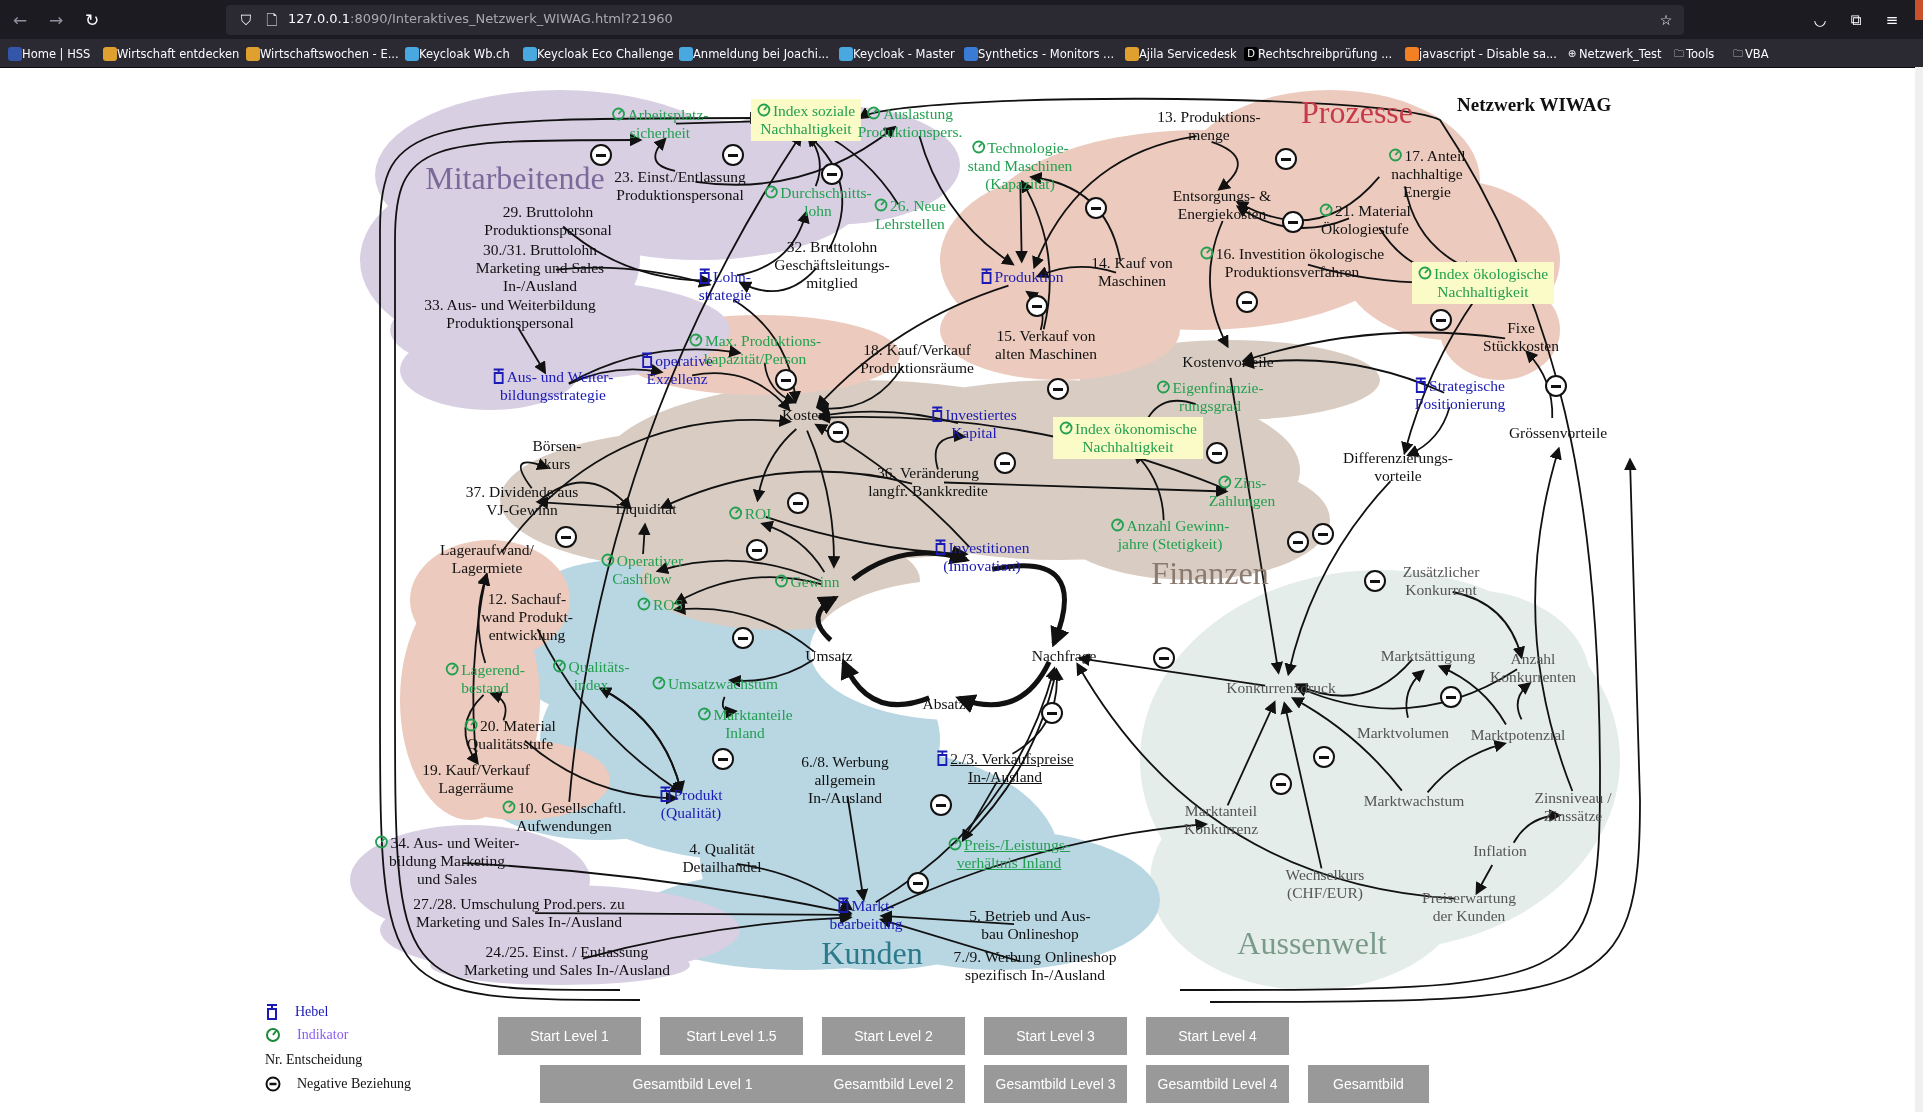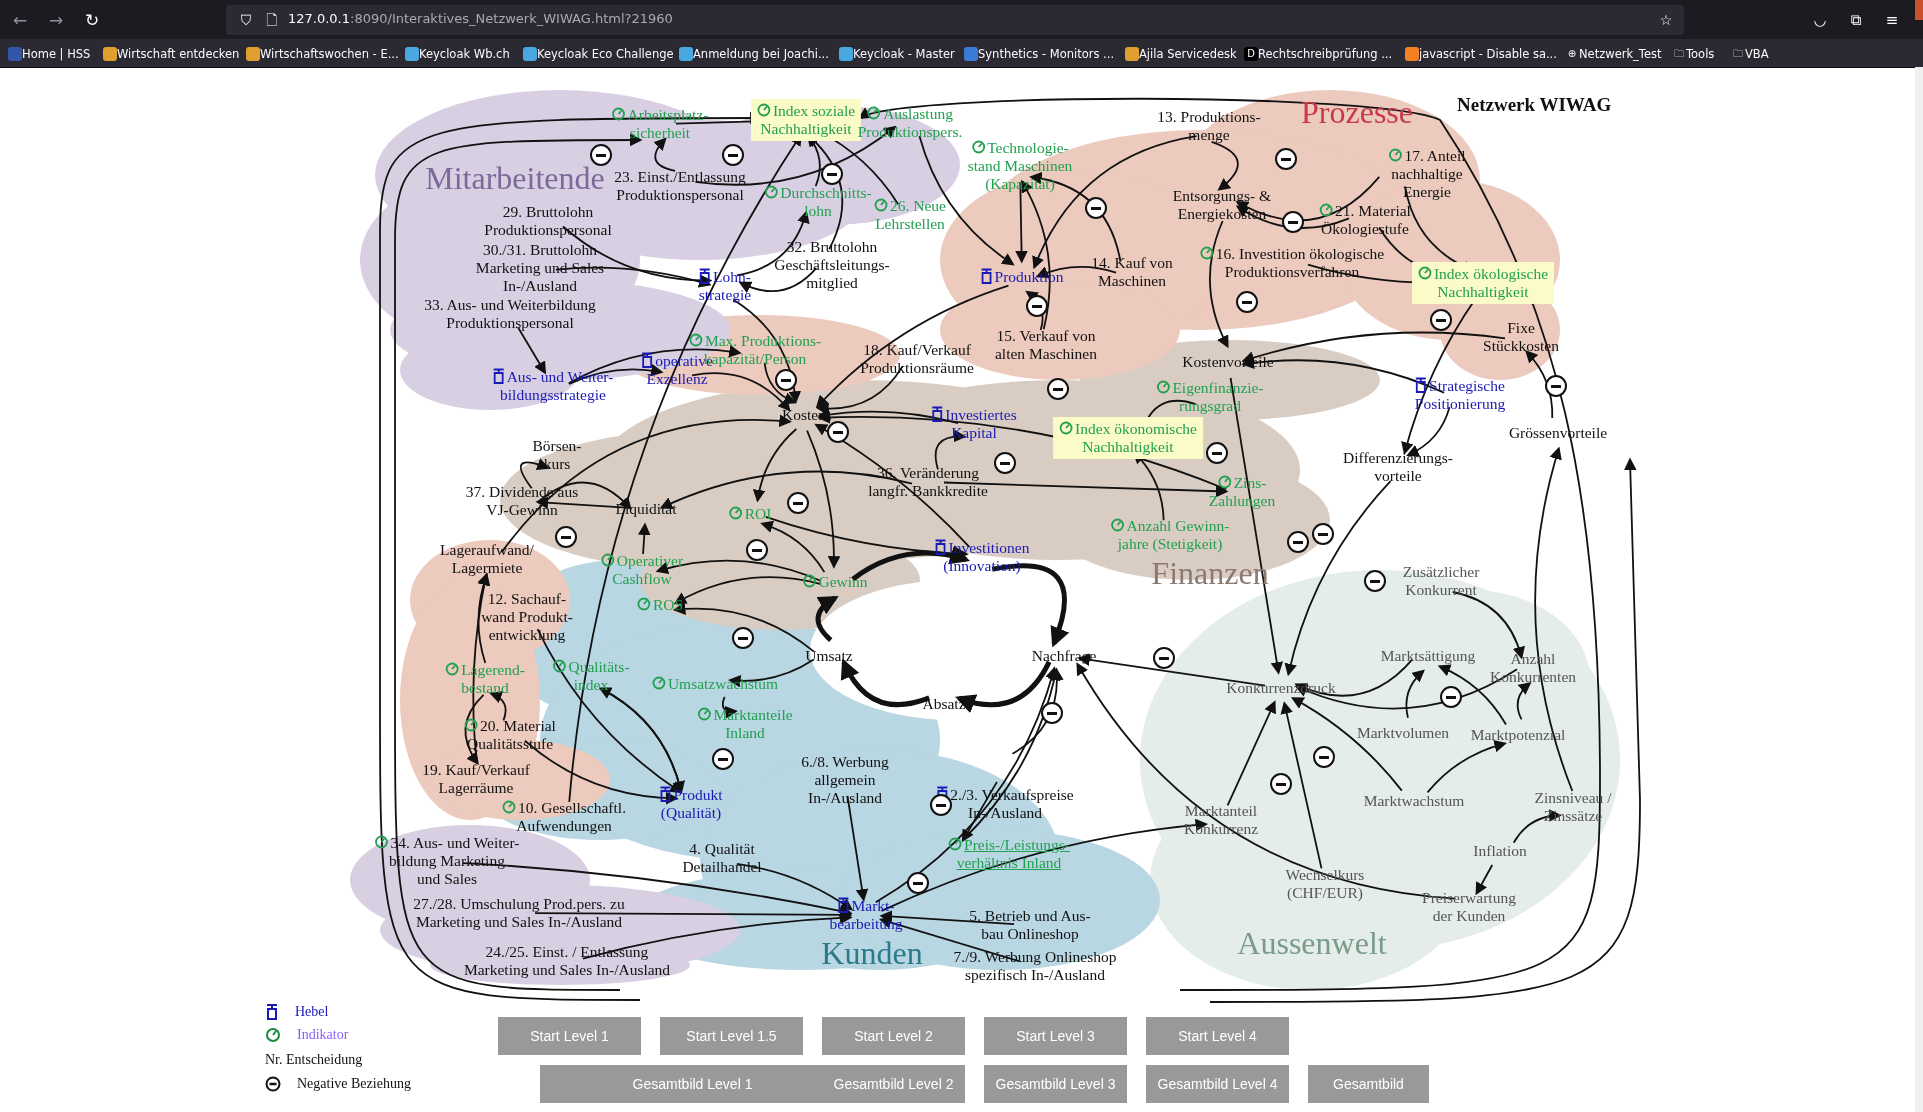--- a/index.html
+++ b/index.html
@@ -508,21 +508,21 @@
           </svg></span><span>Investitionen</span></div>
       <div><span>(Innovation)</span></div>
     </div>
     <div class="node indikator" style="left: 642px; top: 570px;">
       <div><span class="sym"><svg width="14" height="14" style="vertical-align:-1px">
             <circle cx="7" cy="7" r="5.5" stroke="#22a050" stroke-width="1.8" fill="none"></circle>
             <path d="M7 7 L10 3.5" stroke="#22a050" stroke-width="1.8"></path>
           </svg></span><span>Operativer</span></div>
       <div><span>Cashflow</span></div>
     </div>
-    <div class="node indikator" style="left: 835px; top: 582px;">
+    <div class="node indikator" style="left: 807px; top: 582px;">
       <div><span class="sym"><svg width="14" height="14" style="vertical-align:-1px">
             <circle cx="7" cy="7" r="5.5" stroke="#22a050" stroke-width="1.8" fill="none"></circle>
             <path d="M7 7 L10 3.5" stroke="#22a050" stroke-width="1.8"></path>
           </svg></span><span>Gewinn</span></div>
     </div>
     <div class="node indikator" style="left: 660px; top: 605px;">
       <div><span class="sym"><svg width="14" height="14" style="vertical-align:-1px">
             <circle cx="7" cy="7" r="5.5" stroke="#22a050" stroke-width="1.8" fill="none"></circle>
             <path d="M7 7 L10 3.5" stroke="#22a050" stroke-width="1.8"></path>
           </svg></span><span>ROS</span></div>
@@ -581,21 +581,21 @@
     </div>
     <div class="node plain" style="left: 476px; top: 779px;">
       <div><span>19. Kauf/Verkauf</span></div>
       <div><span>Lagerräume</span></div>
     </div>
     <div class="node plain" style="left: 845px; top: 780px;">
       <div><span>6./8. Werbung</span></div>
       <div><span>allgemein</span></div>
       <div><span>In-/Ausland</span></div>
     </div>
-    <div class="node plain" style="left: 1005px; top: 804px;">
+    <div class="node plain" style="left: 1005px; top: 768px; text-decoration: underline;">
       <div><span class="sym"><svg width="12" height="16" style="vertical-align:-2px">
             <path d="M1 1.5 H11 M6 1.5 V5 M2 5 H10 V15 H2 Z" stroke="#1a1ab5" stroke-width="1.8" fill="none"></path>
           </svg></span><span>2./3. Verkaufspreise</span></div>
       <div><span>In-/Ausland</span></div>
     </div>
     <div class="node hebel" style="left: 691px; top: 804px;">
       <div><span class="sym"><svg width="12" height="16" style="vertical-align:-2px">
             <path d="M1 1.5 H11 M6 1.5 V5 M2 5 H10 V15 H2 Z" stroke="#1a1ab5" stroke-width="1.8" fill="none"></path>
           </svg></span><span>Produkt</span></div>
       <div><span>(Qualität)</span></div>

